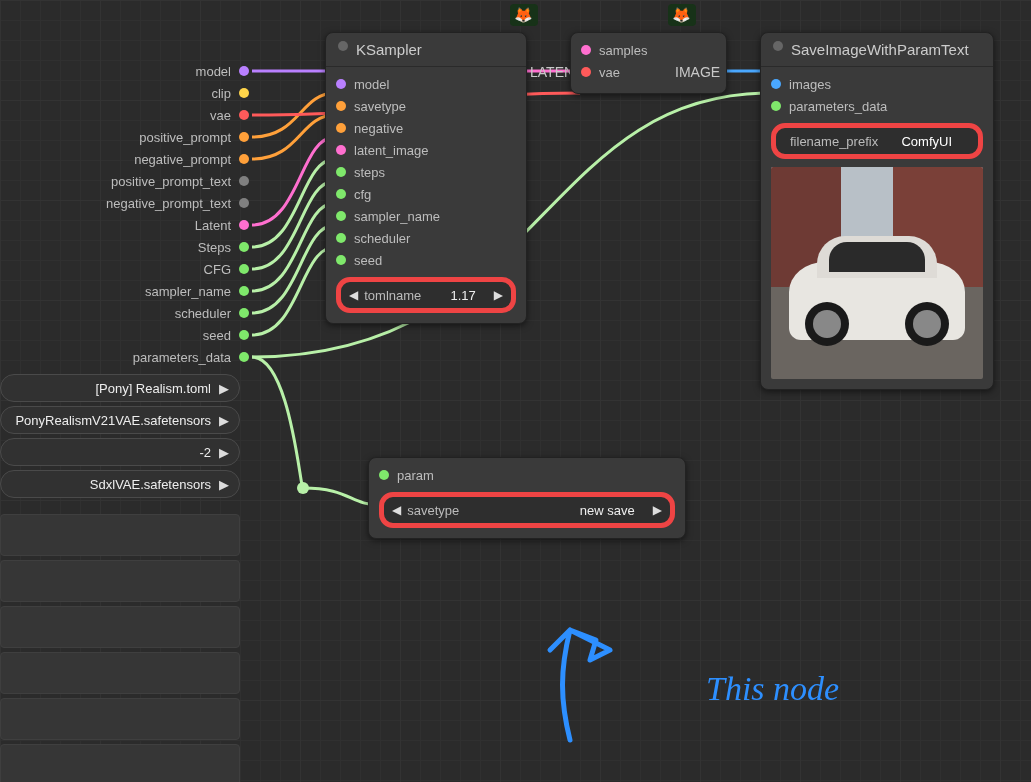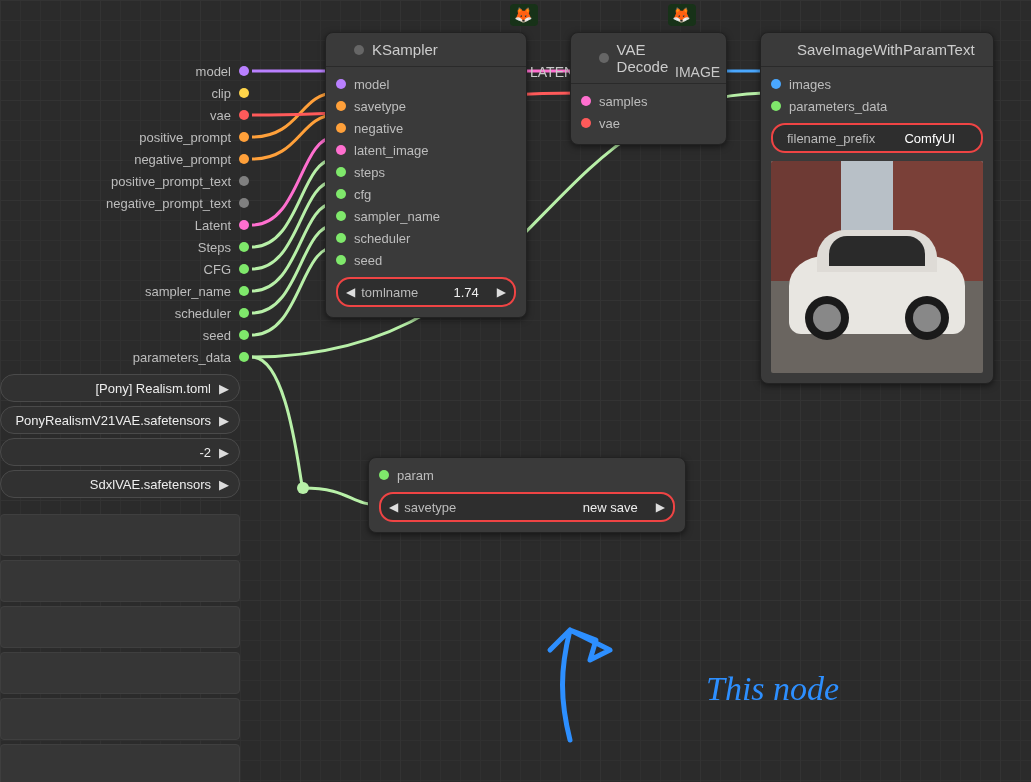--- a/index.html
+++ b/index.html
@@ -6,29 +6,29 @@
   .canvas{position:relative;width:1031px;height:782px;
     background-image:
       linear-gradient(to right,#333 1px,transparent 1px),
       linear-gradient(to bottom,#333 1px,transparent 1px),
       linear-gradient(to right,#303030 1px,transparent 1px),
       linear-gradient(to bottom,#303030 1px,transparent 1px);
     background-size:100px 100px,100px 100px,20px 20px,20px 20px;
   }
   svg.wires{position:absolute;inset:0;width:1031px;height:782px;pointer-events:none}
   .node{position:absolute;background:#3a3a3a;border:1px solid #222;border-radius:8px;box-shadow:0 2px 6px rgba(0,0,0,.5)}
-  .node-header{display:flex;align-items:center;gap:8px;padding:8px 28px;border-bottom:1px solid #2a2a2a}
+  .node-header{display:flex;gap:8px;padding:8px 12px;border-bottom:1px solid #2a2a2a}
   .node-header .dot{width:10px;height:10px;border-radius:50%;background:#666}
   .node-header .title{color:#ccc;font-size:15px}
   .node-body{padding:6px 10px 10px 10px;position:relative}
   .in-row{display:flex;align-items:center;gap:8px;height:22px;position:relative}
   .port{width:10px;height:10px;border-radius:50%;flex:0 0 10px}
   .in-row .lbl{color:#bdbdbd}
   .out-label{position:absolute;color:#c8c8c8;font-size:14px}
-  .widget{display:flex;align-items:center;background:#2e2e2e;border:2px solid #ef4444;border-radius:14px;height:26px;padding:0 8px;margin-top:6px}
+  .widget{display:flex;align-items:center;background:#2e2e2e;border:5px solid #ef4444;border-radius:14px;height:26px;padding:0 8px;margin-top:6px}
   .widget .arrow{color:#ddd;font-size:12px;cursor:pointer}
   .widget .wlabel{color:#bbb;margin:0 6px;flex:0 0 auto}
   .widget .wval{color:#eee;margin-left:auto;margin-right:18px}
   .widget.fill{justify-content:space-between}
   
   .left-outputs{position:absolute;top:60px;left:0;width:255px}
   .orow{display:flex;justify-content:flex-end;align-items:center;gap:8px;height:22px;padding-right:6px;position:relative}
   .orow .lbl{color:#bdbdbd}
   .orow .port{flex:0 0 10px}
   .left-widgets{position:absolute;top:374px;left:0;width:240px;display:flex;flex-direction:column;gap:4px}
@@ -219,32 +219,28 @@
           <span class="port" style="background:#7fe86b"></span>
           <span class="lbl">scheduler</span>
         </div>
         <div class="in-row">
           <span class="port" style="background:#7fe86b"></span>
           <span class="lbl">seed</span>
         </div>
         <div class="widget">
       <span class="arrow">◀</span>
       <span class="wlabel">tomlname</span>
-      <span class="wval">1.74</span>
+      <span class="wval">1.17</span>
       <span class="arrow">▶</span>
     </div>
   </div>
 </div>
 <span class="out-label" style="left:530px;top:64px">LATENT</span>
 
 <div class="node" style="left:570px;top:32px;width:155px">
-  <div class="node-header">
-    <div class="dot"></div>
-    <div class="title">VAE Decode</div>
-  </div>
   <div class="node-body" id="vae-body">
         <div class="in-row">
           <span class="port" style="background:#ff6fcf"></span>
           <span class="lbl">samples</span>
         </div>
         <div class="in-row">
           <span class="port" style="background:#ff5a5a"></span>
           <span class="lbl">vae</span>
         </div>
       </div>

